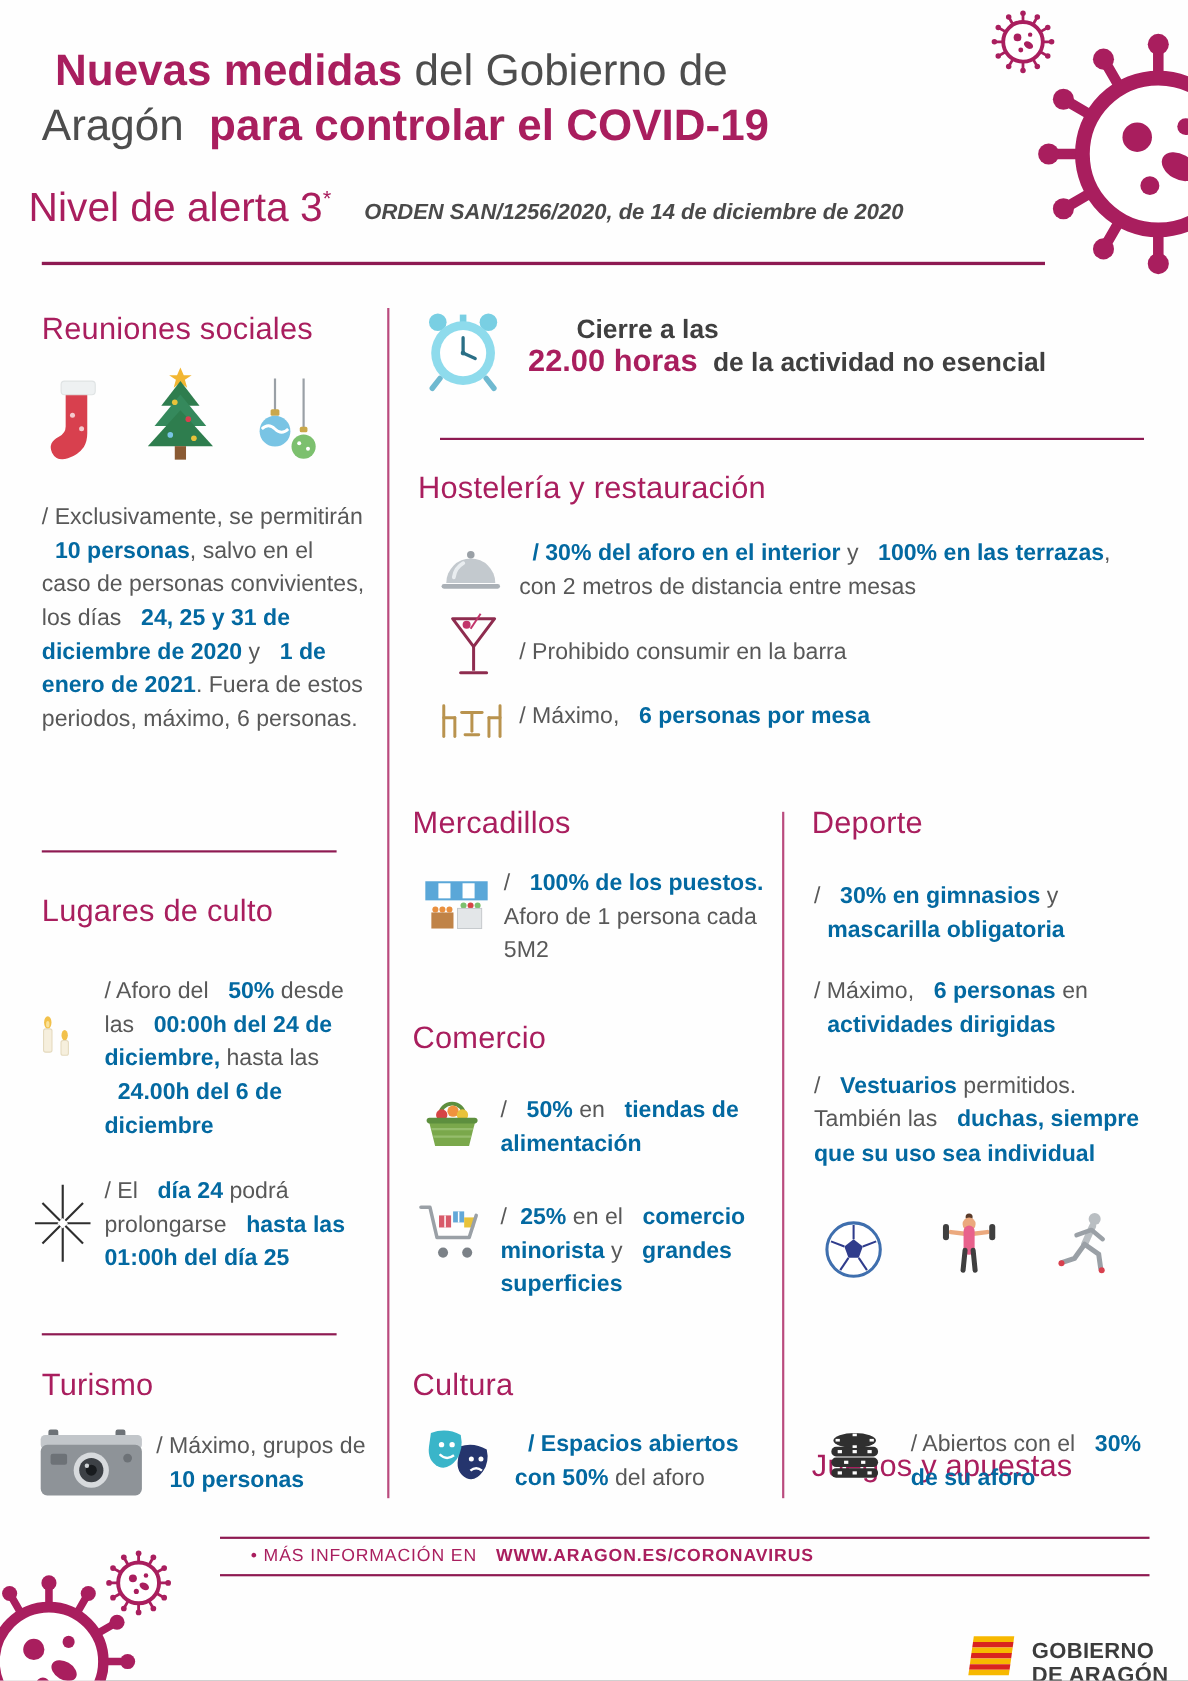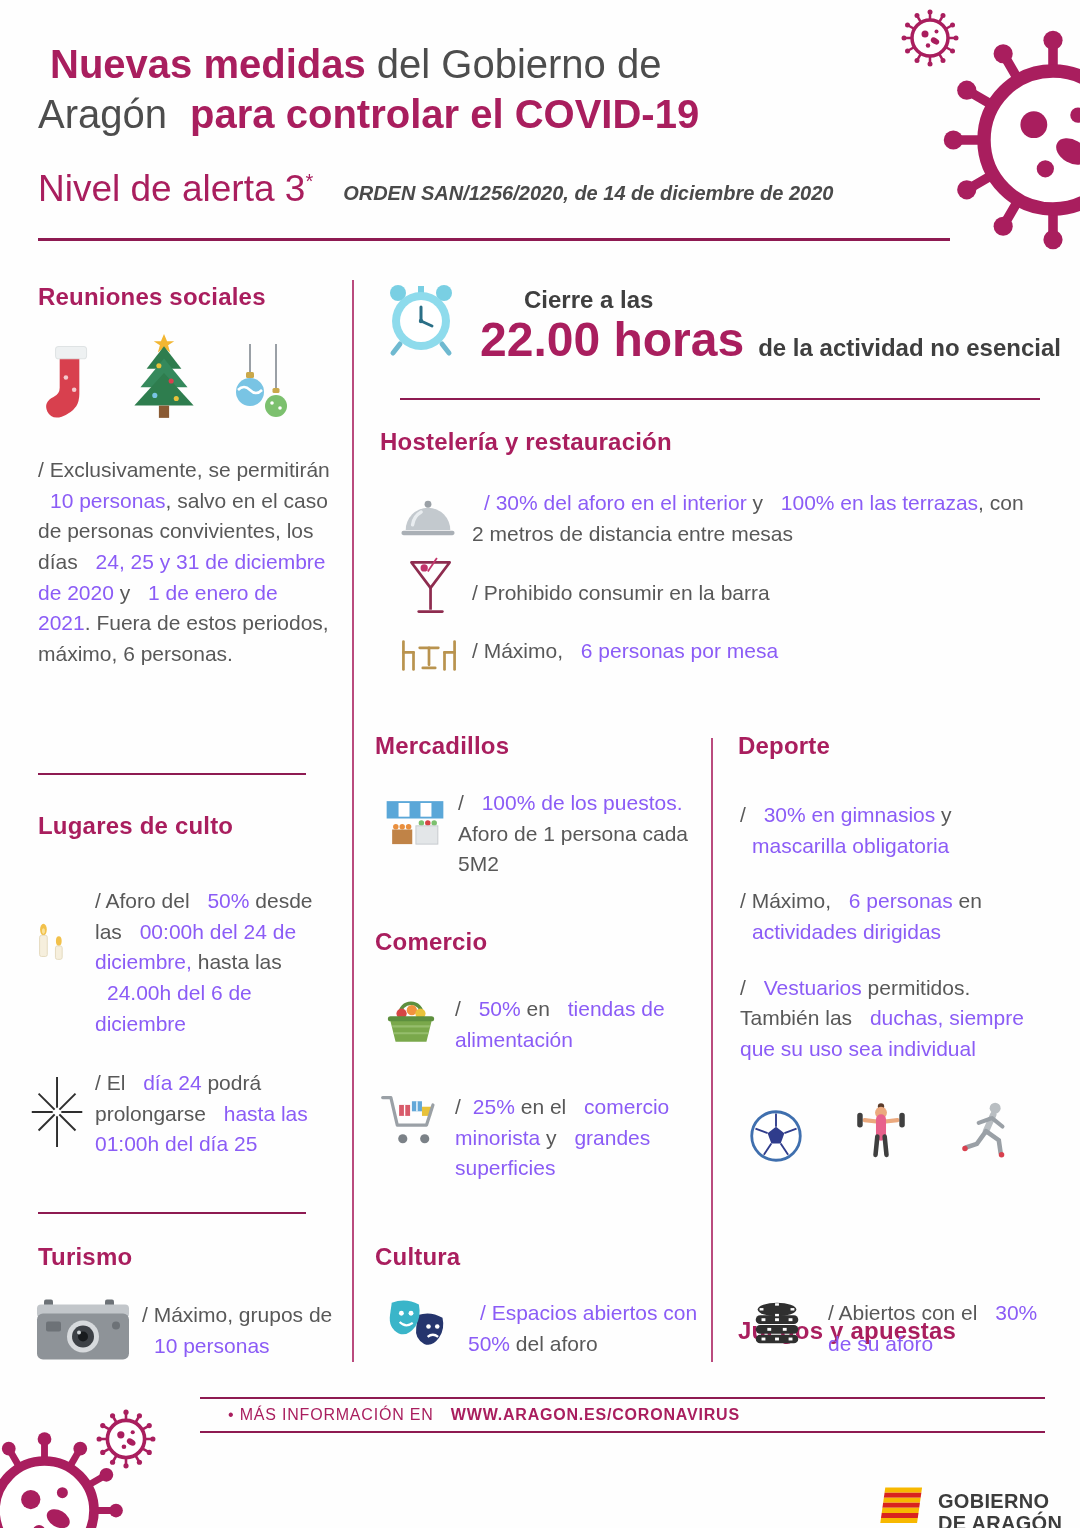--- a/index.html
+++ b/index.html
@@ -4,38 +4,38 @@
 <style>
   * { margin:0; padding:0; box-sizing:border-box; }
   html,body { background:#888; }
   .page{
     position:relative; width:1080px; height:1528px; margin:0 auto;
     background:#fefefe; overflow:hidden;
     font-family:"Liberation Sans", sans-serif;
     --accent:#a91e5e; --accent-deep:#8e1a52; --dark:#3f3f3f; --body:#585858;
   }
   .abs{ position:absolute; }
-  .h2{ font-weight:bold; color:var(--accent); font-size:24px; letter-spacing:.2px; }
+  .h2{ font-weight:normal; color:var(--accent); font-size:28px; letter-spacing:.2px; }
   .txt{ font-size:21px; color:var(--body); line-height:1.46; }
-  .txt .b{ font-weight:normal; color:#8b5cf6; }
+  .txt .b{ font-weight:bold; color:#0369a1; }
   .b{ font-weight:bold;margin-left:12px; }
   .c-accent{ color:var(--accent); }
   .c-dark{ color:#4d4d4d; }
   .rule{ background:var(--accent-deep); height:3px; }
   .thinrule{ background:var(--accent-deep); height:2px; }
   .vrule{ width:2px; background:rgba(169,30,94,.8); }
   .title-line{ font-size:40px; line-height:1.24; font-weight:normal; }
   .title-line .b{ font-weight:bold; }
   .alert-row{ display:flex; align-items:flex-end; gap:30px; }
   .alert-main{ font-size:37px; color:var(--accent); }
   .alert-main sup{ font-size:20px; }
   .order-text{ font-style:italic; font-size:20px; color:#4a4a4a; padding-bottom:5px; font-weight:bold;text-align:right; }
   .cierre-label{ font-size:24px; font-weight:bold; color:var(--dark); }
   .cierre-row{ display:flex; align-items:baseline; gap:14px; }
-  .cierre-time{ font-size:48px; font-weight:bold; color:var(--accent); }
+  .cierre-time{ font-size:28px; font-weight:bold; color:var(--accent); }
   .cierre-suffix{ font-size:24px; font-weight:bold; color:var(--dark); }
   .finfo{ font-size:16px; letter-spacing:.8px; color:var(--accent); }
   .logo-text{ font-size:20px; font-weight:bold; color:#3c3c3c; line-height:1.1; letter-spacing:.3px;margin-top:12px; }
   .dep-item{ margin-bottom:25px; }
   svg{ display:block; }
 </style>
 </head>
 <body>
 
 <div class="page">
@@ -78,21 +78,21 @@
         <circle cx="73" cy="47" r="4" fill="#a91e5e"></circle>
       </g>
     </defs>
   </svg>
 
   <div class="abs" style="left:38px; top:40px; width:830px;">
     <div class="title-line"><span class="b c-accent">Nuevas medidas</span><span class="c-dark"> del Gobierno de</span></div>
     <div class="title-line"><span class="c-dark">Aragón </span><span class="b c-accent">para controlar el COVID-19</span></div>
   </div>
 
-  <div class="abs alert-row" style="left:38px; top:168px;">
+  <div class="abs alert-row" style="left:26px; top:168px;">
     <div class="alert-main"><span>Nivel de alerta 3</span><sup>*</sup></div>
     <div class="order-text">ORDEN SAN/1256/2020, de 14 de diciembre de 2020</div>
   </div>
 
   <div class="abs rule" style="left:38px; top:238px; width:912px;"></div>
 
   <svg class="abs" style="left:900px; top:8px; width:60px; height:60px;" viewBox="0 0 120 120">
       <use href="#virus-g"></use>
     </svg>
   <svg class="abs" style="left:938px; top:25px; width:230px; height:230px;" viewBox="0 0 120 120">

